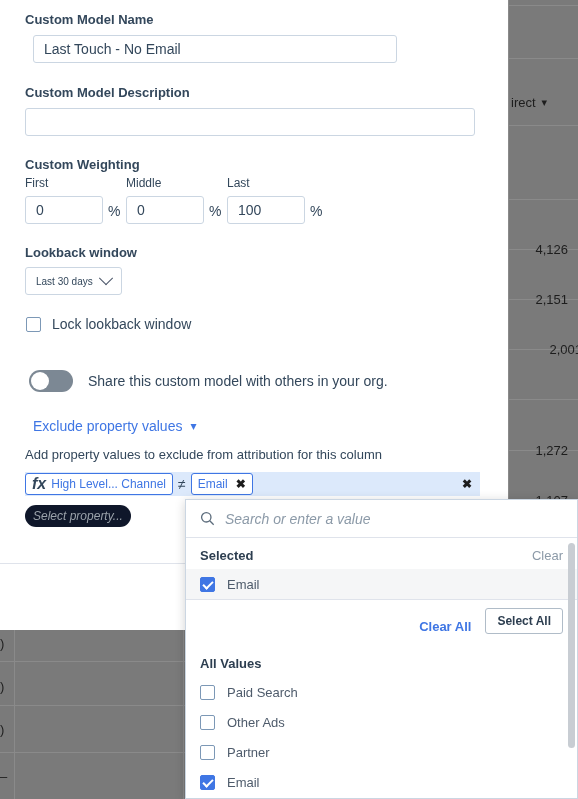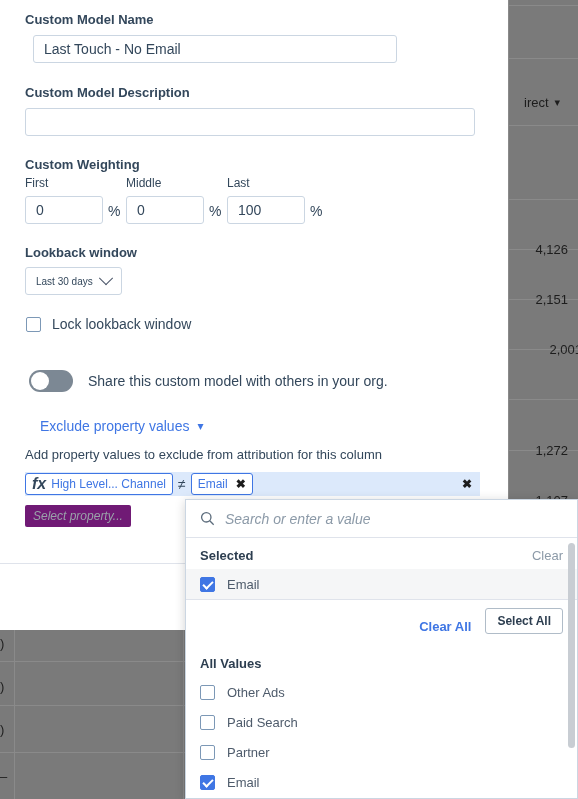--- a/index.html
+++ b/index.html
@@ -100,22 +100,22 @@
   .chip-val{
     box-sizing:border-box;
     border:1px solid #3f76e4;border-radius:3px;background:#ffffff;
     height:22px;display:flex;align-items:center;gap:8px;padding:0 6px;
     color:#3f76e4;font-size:12px;cursor:pointer;
   }
   .xmark{color:#1d1d1d;font-size:12px;font-weight:bold;}
 
   #select-prop{
     position:absolute;left:25px;top:505px;
-    background:#701a75;color:#9aa2aa;font-style:italic;font-size:12px;
-    padding:4px 8px;border-radius:2px;
+    background:#0f172a;color:#9aa2aa;font-style:italic;font-size:12px;
+    padding:4px 8px;border-radius:11px;
   }
   #panel-divider{position:absolute;left:0;top:563px;width:508px;height:1px;background:#dfe3eb;}
 
   
   #value-dd{
     position:absolute;left:185px;top:499px;width:393px;height:300px;
     background:#ffffff;
     border:1px solid #cbd6e2;
     border-left:1px solid #cbd6e2;
     box-sizing:border-box;
@@ -163,21 +163,21 @@
   <div class="bg-line" style="left:508px;top:125px;width:70px;height:1px;"></div>
   <div class="bg-line" style="left:508px;top:199px;width:70px;height:1px;"></div>
   <div class="bg-line" style="left:508px;top:249px;width:70px;height:1px;"></div>
   <div class="bg-line" style="left:508px;top:299px;width:70px;height:1px;"></div>
   <div class="bg-line" style="left:508px;top:349px;width:70px;height:1px;"></div>
   <div class="bg-line" style="left:508px;top:399px;width:70px;height:1px;"></div>
   <div class="bg-line" style="left:508px;top:450px;width:70px;height:1px;"></div>
   <div class="bg-line" style="left:508px;top:500px;width:70px;height:1px;"></div>
   <div class="bg-line" style="left:508px;top:0;width:1px;height:799px;"></div>
 
-  <div class="bg-cell" style="left:508px;top:90px;width:70px;height:24px;padding-left:16px;">
+  <div class="bg-cell" style="left:508px;top:90px;width:70px;height:24px;padding-left:3px;">
     <span>irect</span>
     <span style="margin-left:6px;font-size:11px;">▾</span>
   </div>
 
   <div class="bg-cell bg-num" style="left:508px;top:236px;width:70px;height:26px;">
     <span>4,126</span>
     </div>
   <div class="bg-cell bg-num" style="left:508px;top:286px;width:70px;height:26px;">
     <span>2,151</span>
     </div>
@@ -247,21 +247,21 @@
     <span style="font-size:14px;">Lock lookback window</span>
   </div>
 
   <div style="position:absolute;left:29px;top:370px;display:flex;align-items:center;gap:15px;">
     <span class="toggle">
       <span class="knob"></span>
     </span>
     <span style="font-size:14px;">Share this custom model with others in your org.</span>
   </div>
 
-  <div style="position:absolute;left:33px;top:418px;display:flex;align-items:center;gap:8px;margin-left:7px;">
+  <div style="position:absolute;left:33px;top:418px;display:flex;align-items:center;gap:8px;">
     <span class="link" style="font-size:14px;">Exclude property values</span>
     <span style="color:#3f76e4;font-size:12px;">▾</span>
   </div>
 
   <div style="position:absolute;left:25px;top:447px;font-size:13px;color:#33475b;">Add property values to exclude from attribution for this column</div>
 
   <div id="filter-row">
     <div class="chip-prop">
       <span class="fx">fx</span>
       <span>High Level... Channel</span>
@@ -303,25 +303,25 @@
     <span class="link-bold" style="font-size:13px;">Clear All</span>
     <button class="btn-outline">Select All</button>
   </div>
 
   <div class="sec-head" style="padding-top:14px;">
     <span class="sec-title">All Values</span>
   </div>
 
   <div class="opt-row">
     <span class="cbx"></span>
-    <span>Other Ads</span>
+    <span>Paid Search</span>
   </div>
   <div class="opt-row">
     <span class="cbx"></span>
-    <span>Paid Search</span>
+    <span>Other Ads</span>
   </div>
   <div class="opt-row">
     <span class="cbx"></span>
     <span>Partner</span>
   </div>
   <div class="opt-row">
     <span class="cbx checked"></span>
     <span>Email</span>
   </div>
 

